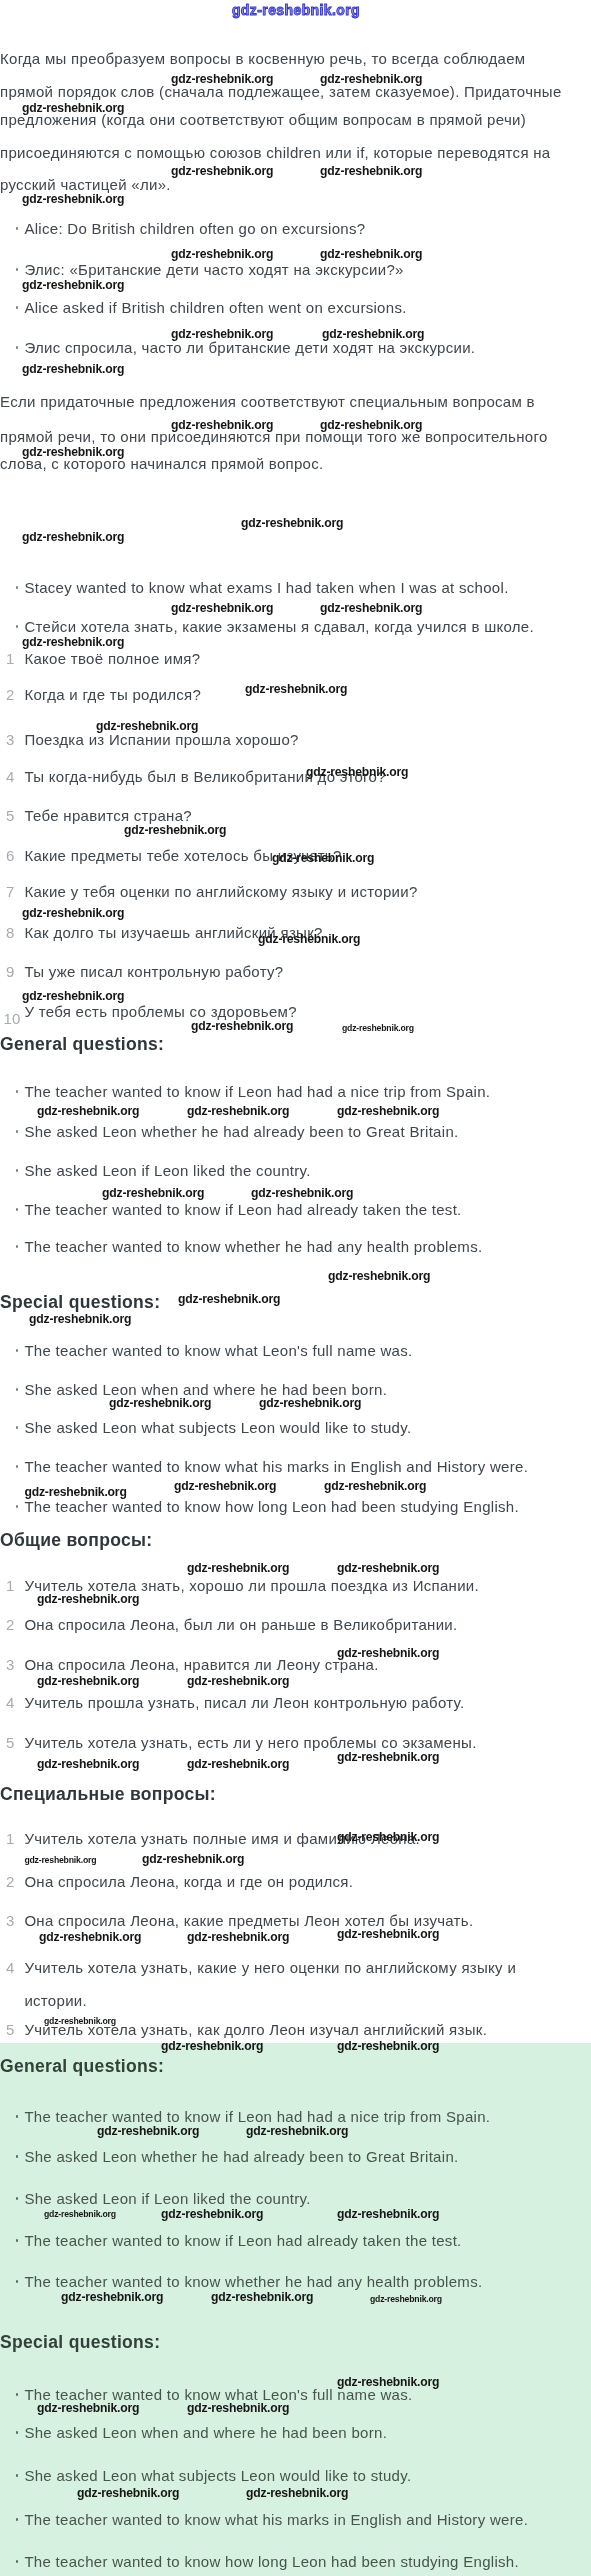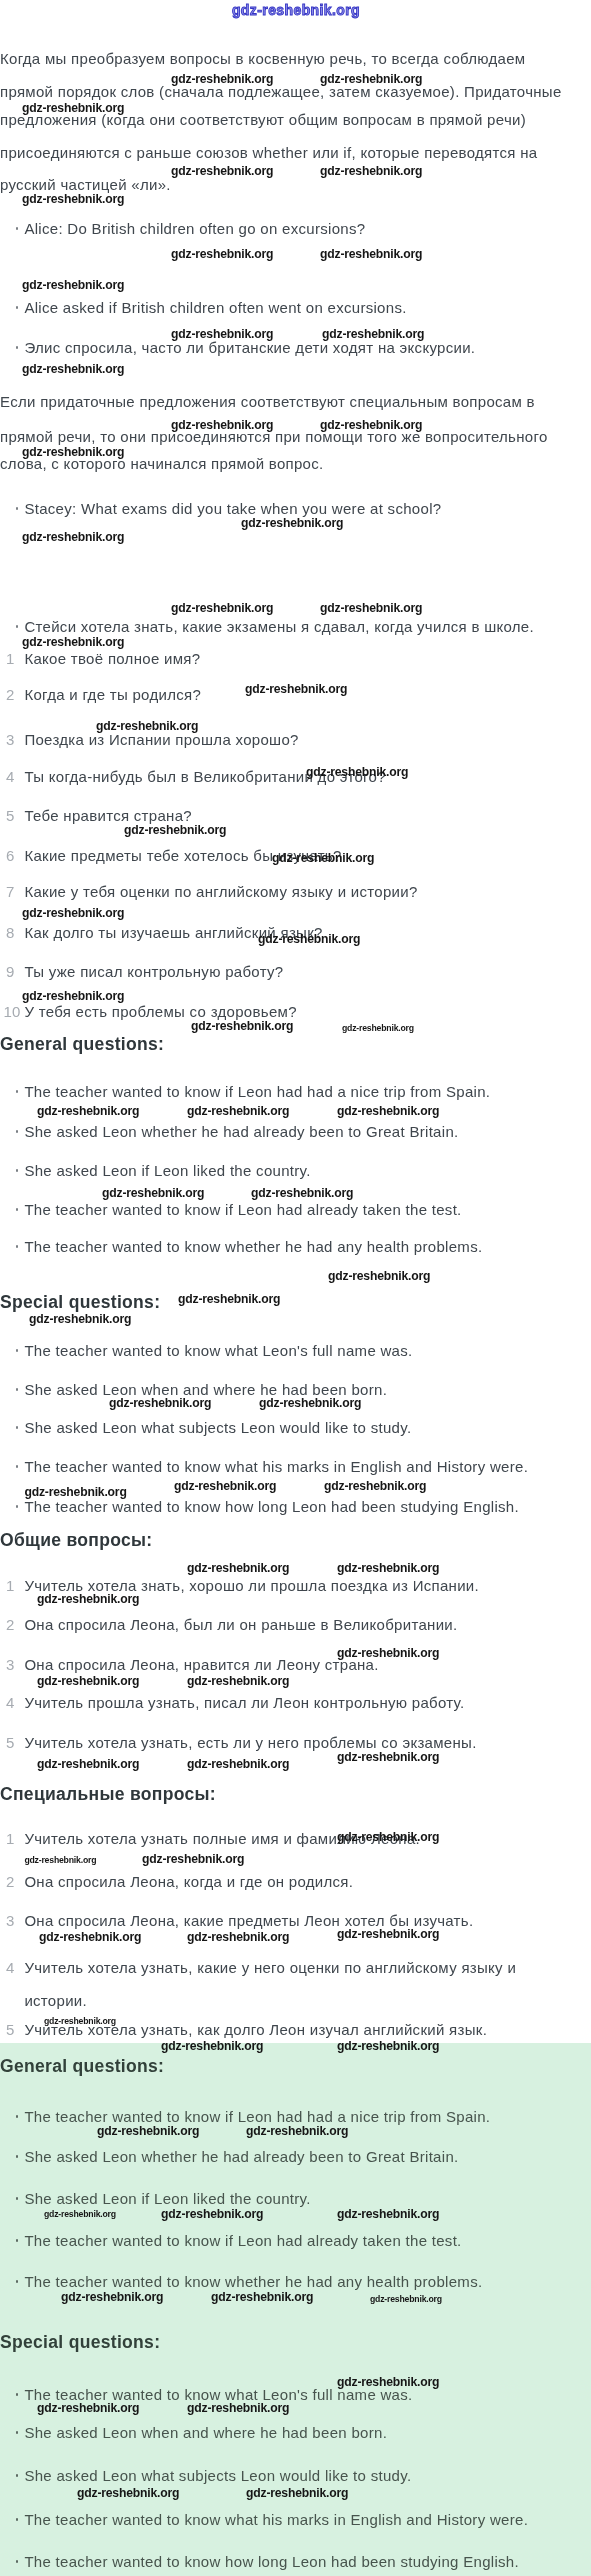--- a/index.html
+++ b/index.html
@@ -9,21 +9,21 @@
   .logo{position:absolute;top:1.7px;left:0;width:592px;text-align:center;
         font-size:14px;font-weight:700;color:#8f8fe8;-webkit-text-stroke:0.9px #3434c4;
         letter-spacing:0.4px;}
   .clip{position:absolute;left:0;top:28px;height:12.2px;overflow:hidden;white-space:nowrap;}
   .ln{position:absolute;left:0;margin:0;white-space:nowrap;}
   .hd{position:absolute;left:0;margin:0;font-weight:700;color:#2f373b;white-space:nowrap;}
   .li{position:absolute;left:24.4px;white-space:nowrap;}
   .li .dot{position:absolute;left:-8.7px;top:7px;width:2.6px;height:2.6px;border-radius:50%;background:#7a7f84;}
   .ni{position:absolute;left:24.4px;white-space:nowrap;}
   .ni .num{position:absolute;left:-18.3px;color:#a6abb1;}
-  .ni.n10 .num{left:-21px;}
+  .ni.n10 .num{left:-21px;margin-top:7px;}
   .ni.wrap{white-space:normal;width:540px;line-height:33px;}
   .answer-bg{position:absolute;left:0;top:2043px;width:592px;height:533px;background:#d7f1e0;}
   .green{color:#47544d;}
   .green.hd{color:#32413a;}
   .green .dot{background:#5d6a63;}
   .wm{position:absolute;font-size:12.2px;font-weight:600;color:#161616;letter-spacing:-0.2px;white-space:nowrap;}
   .wm.sm{font-size:8.7px;font-weight:700;}
 </style>
 </head>
 <body>
@@ -31,32 +31,33 @@
 <div class="page">
 
   <div class="answer-bg"></div>
 
   <div class="logo">gdz-reshebnik.org</div>
 
 
   <p class="ln" style="top:50px">Когда мы преобразуем вопросы в косвенную речь, то всегда соблюдаем</p>
   <p class="ln" style="top:111px">предложения (когда они соответствуют общим вопросам в прямой речи)</p>
   <p class="ln" style="top:83px">прямой порядок слов (сначала подлежащее, затем сказуемое). Придаточные</p>
-  <p class="ln" style="top:144px">присоединяются с раньше союзов whether или if, которые переводятся на</p>
+  <p class="ln" style="top:144px">присоединяются с помощью союзов children или if, которые переводятся на</p>
   <p class="ln" style="top:176px">русский частицей «ли».</p>
 
   <div class="li" style="top:220px"><span class="dot"></span><span>Alice: Do British children often go on excursions?</span></div>
+  <div class="li" style="top:261px"><span class="dot"></span><span>Элис: «Британские дети часто ходят на экскурсии?»</span></div>
   <div class="li" style="top:339px"><span class="dot"></span><span>Элис спросила, часто ли британские дети ходят на экскурсии.</span></div>
   <div class="li" style="top:299px"><span class="dot"></span><span>Alice asked if British children often went on excursions.</span></div>
 
   <p class="ln" style="top:393px">Если придаточные предложения соответствуют специальным вопросам в</p>
   <p class="ln" style="top:428px">прямой речи, то они присоединяются при помощи того же вопросительного</p>
   <p class="ln" style="top:455px">слова, с которого начинался прямой вопрос.</p>
 
-  <div class="li" style="top:500px"><span class="dot"></span><span>Stacey: What exams did you take when you were at school?</span></div>
+  <div class="li" style="top:579px"><span class="dot"></span><span>Stacey wanted to know what exams I had taken when I was at school.</span></div>
   <div class="li" style="top:618px"><span class="dot"></span><span>Стейси хотела знать, какие экзамены я сдавал, когда учился в школе.</span></div>
 
   <div class="ni" style="top:650px"><span class="num">1</span><span>Какое твоё полное имя?</span></div>
   <div class="ni" style="top:686px"><span class="num">2</span><span>Когда и где ты родился?</span></div>
   <div class="ni" style="top:731px"><span class="num">3</span><span>Поездка из Испании прошла хорошо?</span></div>
   <div class="ni" style="top:768px"><span class="num">4</span><span>Ты когда-нибудь был в Великобритании до этого?</span></div>
   <div class="ni" style="top:807px"><span class="num">5</span><span>Тебе нравится страна?</span></div>
   <div class="ni" style="top:847px"><span class="num">6</span><span>Какие предметы тебе хотелось бы изучать?</span></div>
   <div class="ni" style="top:883px"><span class="num">7</span><span>Какие у тебя оценки по английскому языку и истории?</span></div>
   <div class="ni" style="top:924px"><span class="num">8</span><span>Как долго ты изучаешь английский язык?</span></div>

